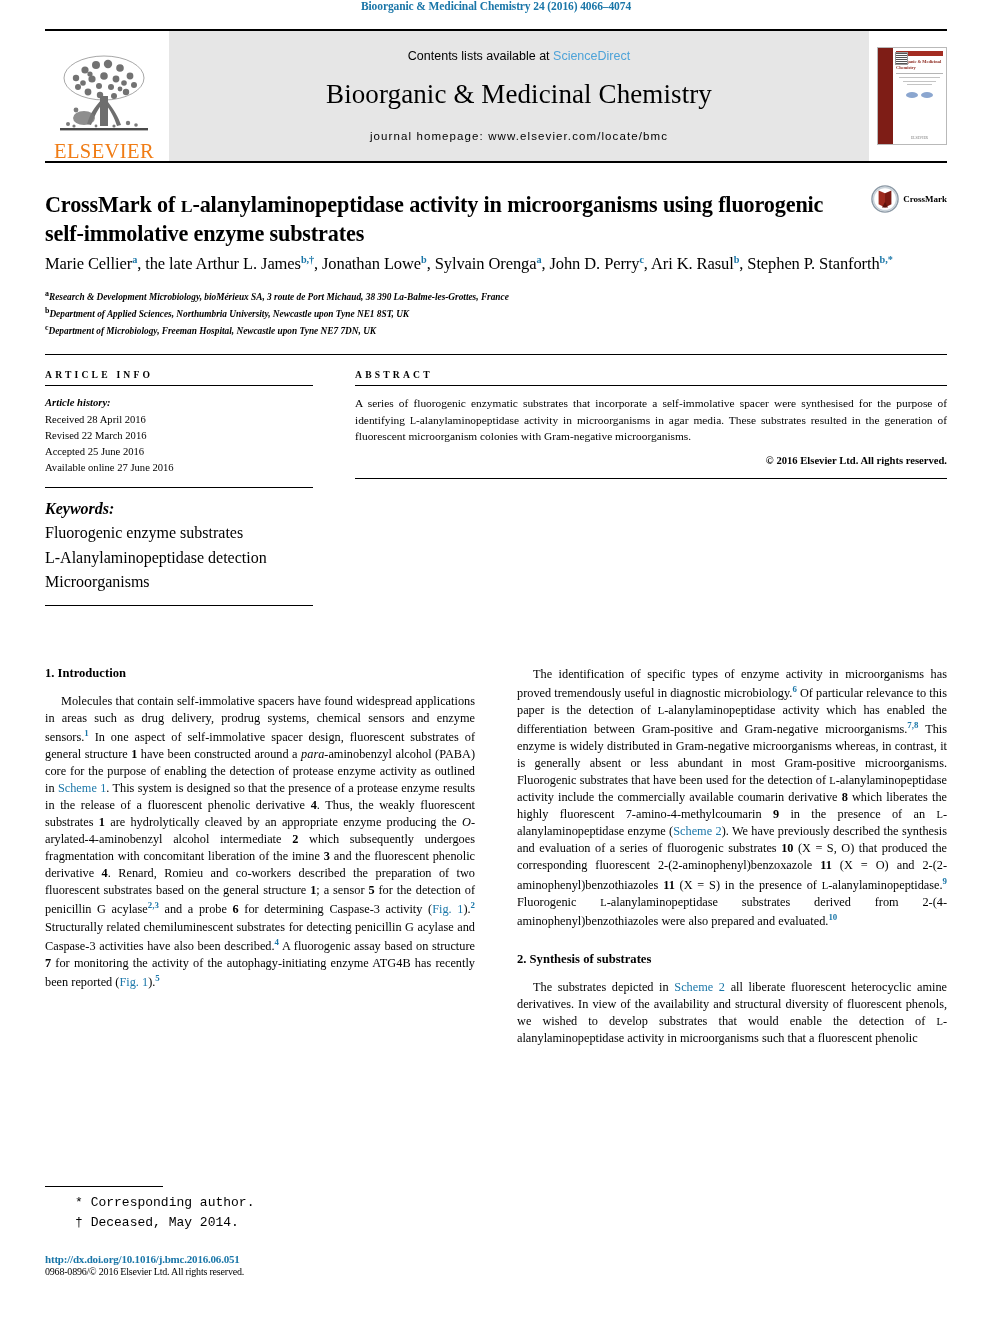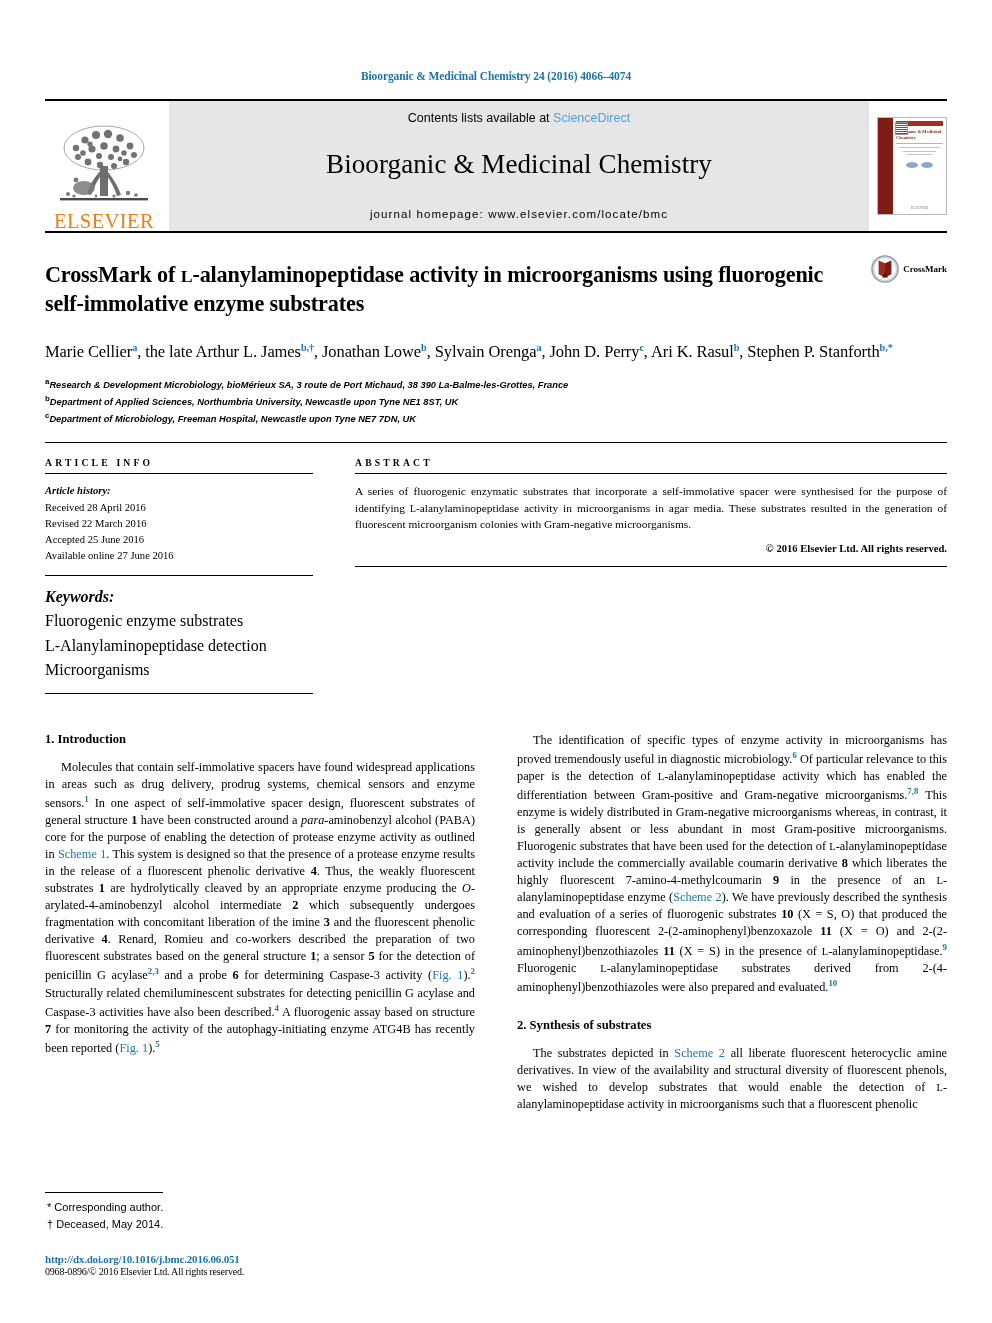--- a/index.html
+++ b/index.html
@@ -24,21 +24,20 @@
   }
 
   
   .running-head {
     text-align: center;
     color: #1a76a8;
     font-family: "Liberation Serif", serif;
     font-weight: bold;
     font-size: 11.5px;
     letter-spacing: -0.1px;
-    padding-top: 70px;
   }
 
   
   .masthead {
     margin-top: 17px;
     border-top: 2.4px solid #000;
     display: flex;
     align-items: stretch;
     height: 130px;
   }
@@ -62,21 +61,20 @@
   }
   .journal-band {
     flex: 1 1 auto;
     background: #e6e6e6;
     display: flex;
     flex-direction: column;
     justify-content: center;
     align-items: center;
     margin-left: 6px;
     margin-right: 8px;
-    gap: 8px;
   }
   .contents-line {
     font-family: "Liberation Sans", sans-serif;
     font-size: 12.5px;
     color: #000;
     margin-top: 2px;
   }
   .contents-line .sd {
     color: #4ea3d8;
   }
@@ -184,32 +182,32 @@
     font-family: "Liberation Serif", serif;
     font-weight: bold;
     font-size: 9px;
     text-align: center;
   }
 
   .authors {
     font-family: "Liberation Serif", serif;
     font-size: 16.5px;
     line-height: 1.38;
-    margin-top: 22px;
+    margin-top: 4px;
     letter-spacing: -0.1px;
   }
   .authors sup {
     color: #1a76a8;
     font-size: 0.62em;
     font-weight: bold;
     vertical-align: super;
   }
   .affiliations {
     margin-top: 12px;
-    font-family: Liberation Sans, sans-serif;
+    font-family: Liberation Serif, serif;
     font-style: italic;
     font-weight: bold;
     font-size: 9.3px;
     line-height: 1.62;
   }
   .affiliations sup {
     font-size: 0.85em;
     font-style: normal;
   }
   .title-rule {
@@ -263,21 +261,21 @@
     text-align: right;
     font-family: "Liberation Serif", serif;
     font-weight: bold;
     font-size: 10.6px;
   }
   .abstract-bottom-rule { border-bottom: 1.6px solid #000; margin-top: 12px; }
 
   
   .body-cols {
     display: flex;
-    margin-top: 38px;
+    margin-top: 60px;
   }
   .bcol { width: 430px; flex: 0 0 430px; }
   .bgap { width: 42px; flex: 0 0 42px; }
   h2.sec-head {
     font-family: "Liberation Serif", serif;
     font-weight: bold;
     font-size: 12.6px;
     margin: 0 0 12px 0;
   }
   h2.sec-head.spaced { margin-top: 22px; }
@@ -302,25 +300,26 @@
     left: 45px;
     bottom: 46px;
     width: 430px;
   }
   .fn-rule {
     width: 118px;
     border-bottom: 0.9px solid #000;
     margin-bottom: 6px;
   }
   .footnote {
-    font-family: Liberation Sans, sans-serif;
-    font-size: 11px;
+    font-family: Liberation Mono, monospace;
+    font-size: 13px;
     line-height: 1.55;
     padding-left: 14px;
     text-indent: -12px;
+    margin-left: 28px;
   }
   .doi-block {
     margin-top: 20px;
   }
   .doi-link {
     color: #1a76a8;
     font-family: "Liberation Serif", serif;
     font-weight: bold;
     font-size: 11px;
     text-decoration: none;

